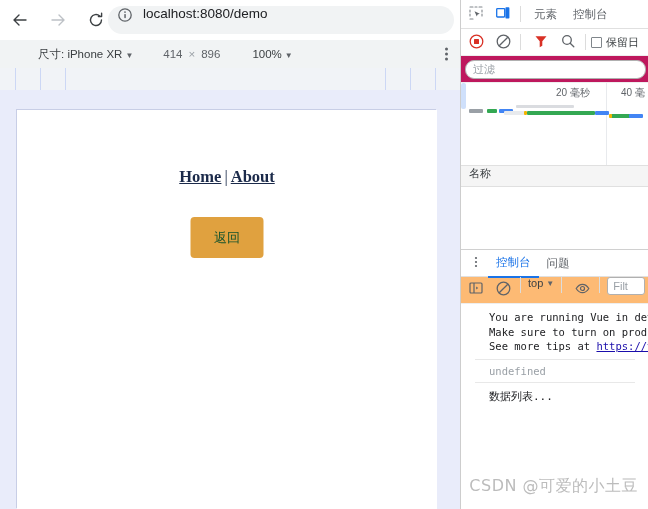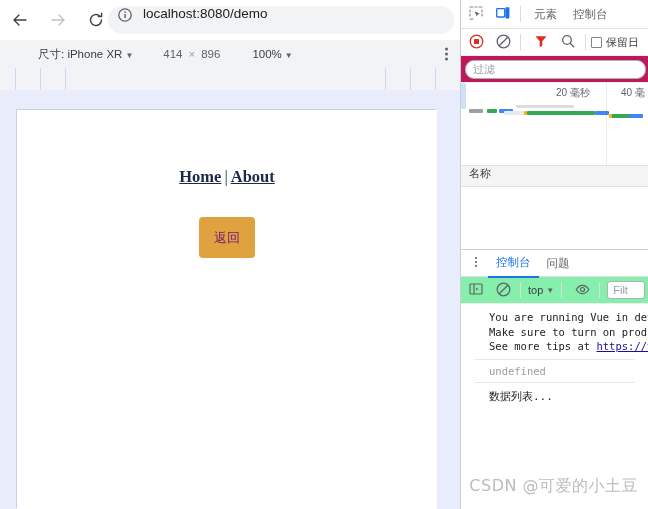--- a/index.html
+++ b/index.html
@@ -68,22 +68,22 @@
   }
   .page-nav {
     position: absolute; top: 57px; left: 0; width: 100%;
     text-align: center; font-size: 16.5px; font-weight: bold;
     font-family: "Liberation Serif", serif; color: #1b2a4a;
   }
   .page-nav a { color: #1b2a4a; text-decoration: underline; }
   .page-nav .sep { font-weight: normal; color: #1b2a4a; margin: 0 3px; text-decoration: none; display:inline-block; }
   .back-btn {
     position: absolute; left: 50%; transform: translateX(-50%); top: 107px;
-    width: 56px; height: 41px; border: none; border-radius: 4px;
-    background: #e0a13f; color: #701a75; font-size: 13px;
+    width: 73px; height: 41px; border: none; border-radius: 4px;
+    background: #e0a13f; color: #14532d; font-size: 13px;
     font-family: "DejaVu Sans", sans-serif; cursor: pointer;
   }
 
   
   .devtools {
     position: absolute; left: 460px; top: 0; width: 188px; height: 509px;
     background: #ffffff; border-left: 1px solid #cdcdcd;
     font-size: 11px; color: #3c4043; overflow: hidden;
   }
   .dt-tabbar {
@@ -132,22 +132,22 @@
     display: flex; align-items: center; padding-left: 8px;
     font-size: 11px; color: #3c4043; white-space: nowrap;
   }
   .status-sep { width: 1px; height: 12px; background: #ccc; margin: 0 7px; }
 
   .drawer-tabbar {
     height: 26px; display: flex; align-items: center;
     border-top: 1px solid #d0d0d0; border-bottom: 1px solid #e0e0e0; background: #fff;
   }
   .console-toolbar {
-    height: 26px; display: flex; align-items: center;
-    border-bottom: 1px solid #eee; background: #86efac;
+    height: 26px; display: flex; align-items: flex-start;
+    border-bottom: 1px solid #eee; background: #fdba74;
   }
   .ctx-select { display: flex; align-items: center; font-size: 11px; color: #3c4043; margin: 0 2px; }
   .console-filter {
     flex: 1; height: 16px; margin: 0 4px 0 2px; border: 1px solid #b0b0b0;
     border-radius: 3px; font-size: 11px; padding: 0 5px; color: #3c4043;
     outline: none; background: #fff; min-width: 0;
     font-family: "Liberation Sans", sans-serif;
   }
   .console-filter::placeholder { color: #9aa0a6; }
 

